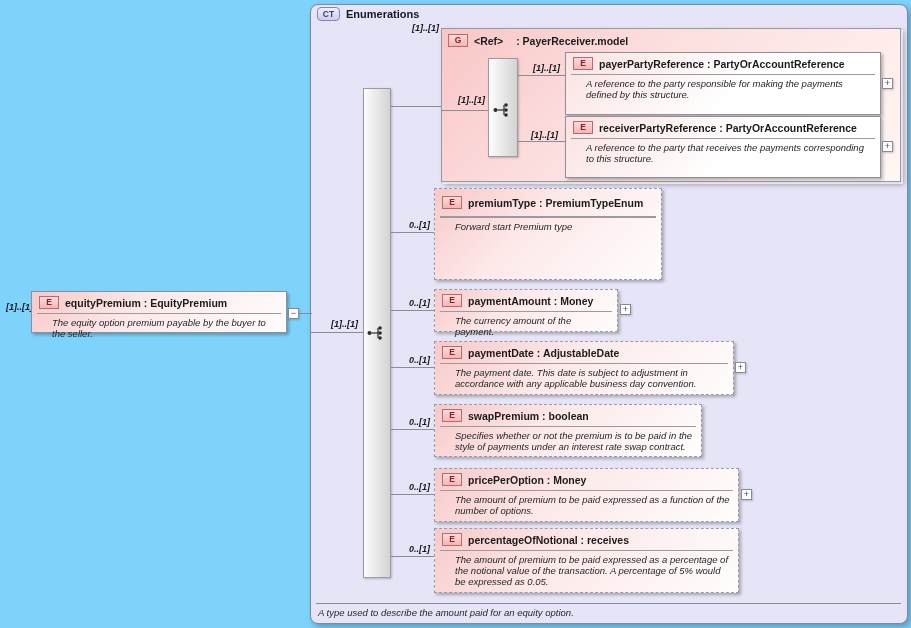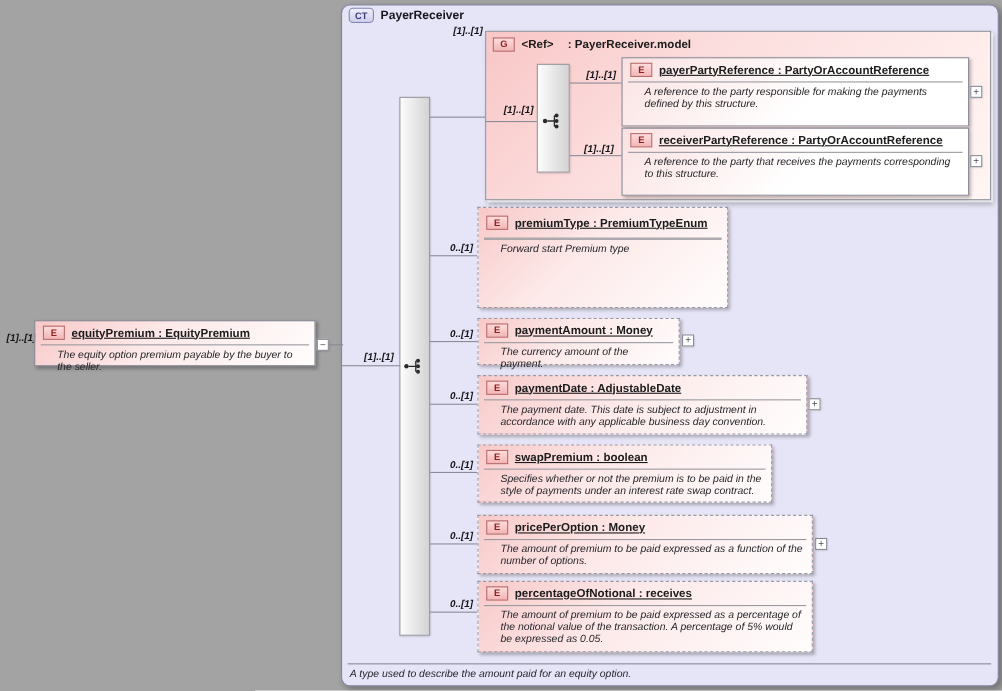--- a/index.html
+++ b/index.html
@@ -1,19 +1,19 @@
 <!DOCTYPE html>
 <html><head>
 <meta charset="utf-8">
 <style>
   * { margin:0; padding:0; box-sizing:border-box; }
   html,body { background:#ffffff; }
   #canvas {
     position:relative; width:911px; height:628px; overflow:hidden;
-    font-family:"Liberation Sans", sans-serif; background:#a3a3a3;
+    font-family:"Liberation Sans", sans-serif; background:#7dd3fc;
   }
   
   .ct-container {
     position:absolute; left:310px; top:4px; width:598px; height:620px;
     background:#e5e5f7; border:1px solid #8585a0; border-radius:8px;
     box-shadow:3px 3px 6px rgba(0,0,0,0.28);
   }
   .ct-badge {
     position:absolute; left:317px; top:7px; width:23px; height:14px;
     border:1px solid #8585b5; border-radius:4px;
@@ -27,21 +27,21 @@
   
   .ebox {
     position:absolute;
     background:linear-gradient(135deg,#f8c9c9 0%,#fde9e9 42%,#fffdfd 100%);
     border:1px dashed #9a9aa8; box-shadow:2px 2px 3px rgba(0,0,0,0.28);
   }
   .ebox.solid { border-style:solid; border-color:#8f8f9c; }
   .ebox.white { background:linear-gradient(135deg,#fbe2e2 0%,#ffffff 55%); }
   .ehead { display:flex; align-items:center; gap:6px; height:21px; padding:0 7px; }
   .ehead.tall { height:27px; }
-  .etitle { font-size:10.5px; font-weight:bold; color:#1b1b1b; white-space:nowrap;text-decoration:underline; }
+  .etitle { font-size:10.5px; font-weight:bold; color:#1b1b1b; white-space:nowrap; }
   .erule { height:1px; background:#9a9aa0; margin:0 5px; }
   .edesc { font-style:italic; font-size:9.5px; line-height:11px; color:#26262a; padding:3px 7px 0 20px; }
   .badge {
     flex:0 0 auto; width:20px; height:13px; border:1px solid #b96a6a;
     background:linear-gradient(#fcdcdc,#f3b6b6); color:#8f2020;
     font-size:8.5px; font-weight:bold; line-height:11px; text-align:center;
   }
   
   .gbox {
     position:absolute; left:441px; top:28px; width:460px; height:154px;
@@ -76,21 +76,21 @@
   .enum-label { font-style:italic; font-size:9.5px; color:#26262a; width:63px; flex:0 0 auto; }
   .enum-values { font-size:9px; color:#8a8a95; line-height:11.8px; }
 </style>
 </head>
 <body>
 
 <div id="canvas">
 
   <div class="ct-container"></div>
   <span class="ct-badge">CT</span>
-  <span class="ct-title">PayerReceiver</span>
+  <span class="ct-title">Enumerations</span>
 
   <span class="card" style="left:1px;top:302px;width:32px">[1]..[1]</span>
   <div class="ebox solid" style="left:31px;top:291px;width:256px;height:42px">
     <div class="ehead">
       <span class="badge">E</span>
       <span class="etitle">equityPremium : EquityPremium</span>
     </div>
     <div class="erule"></div>
     <div class="edesc">The equity option premium payable by the buyer to the seller.</div>
   </div>

